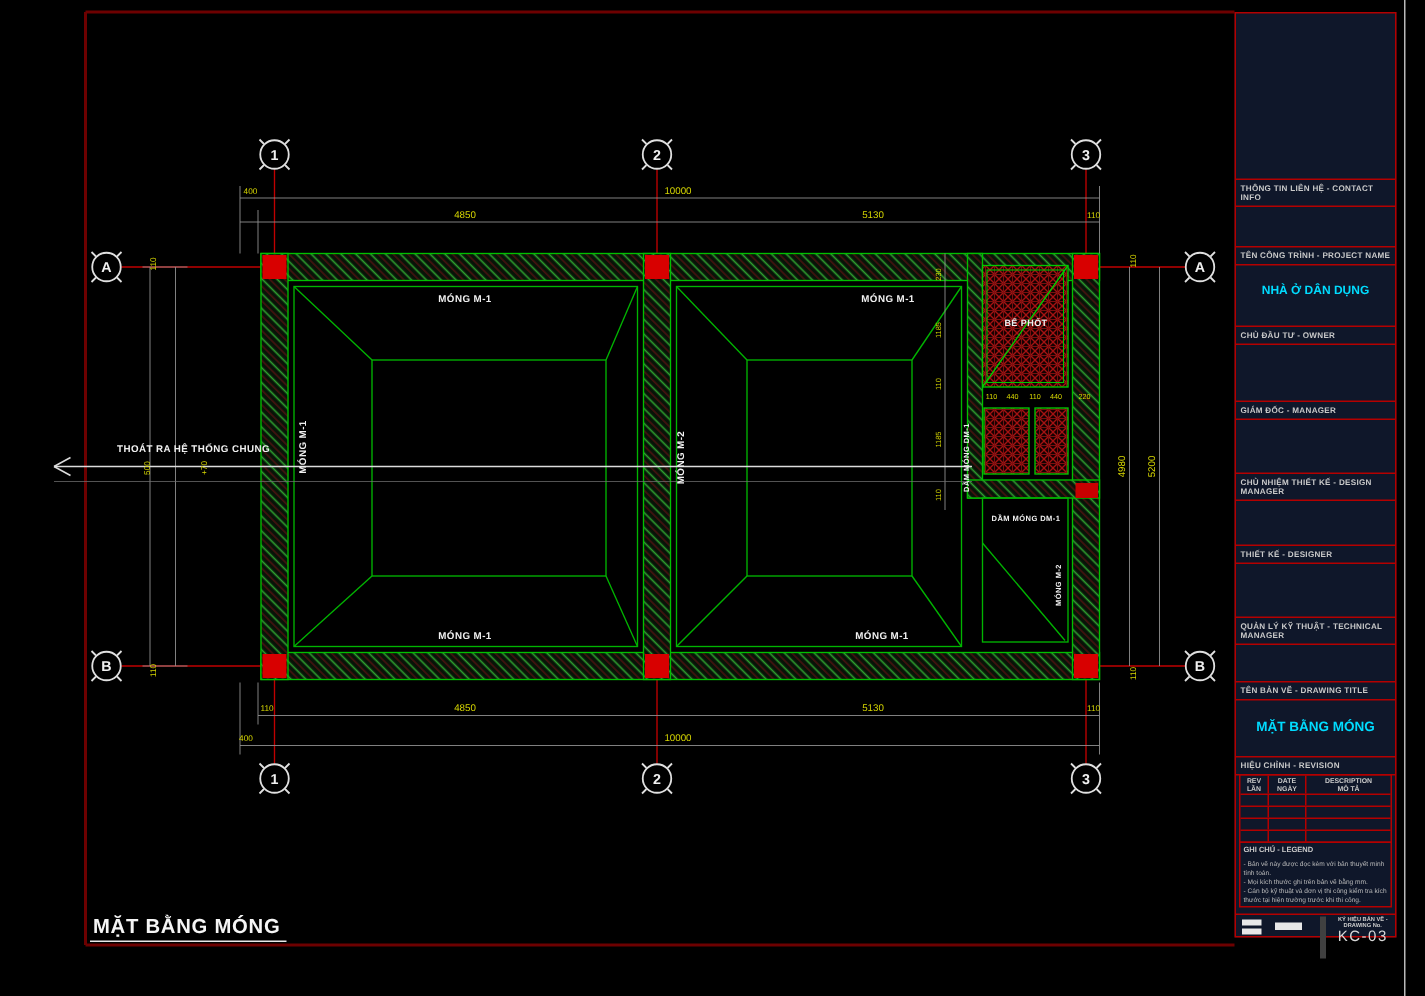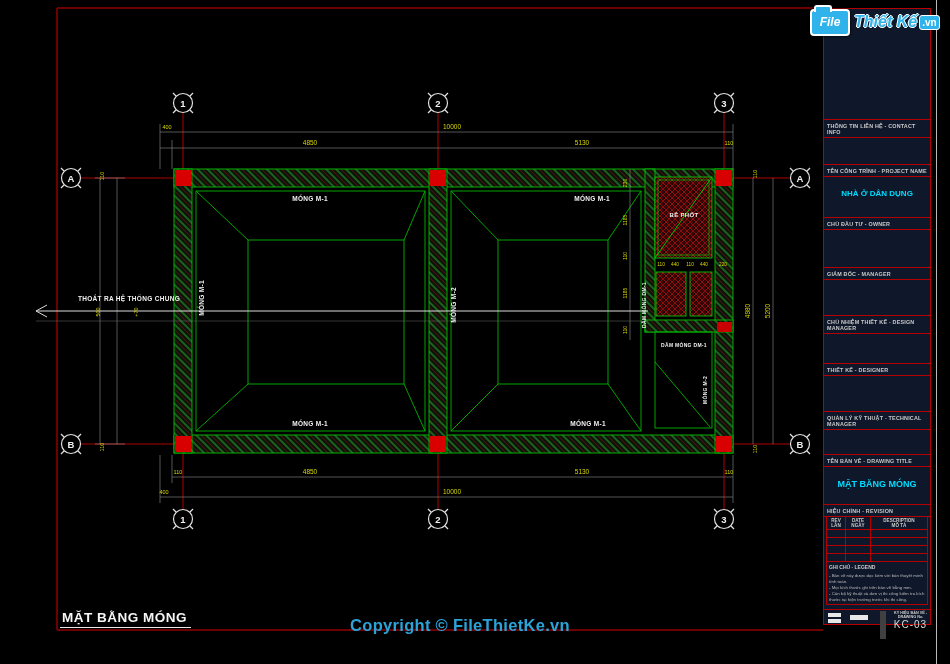--- a/index.html
+++ b/index.html
@@ -23,21 +23,21 @@
   .revrow{display:flex;height:7px;border-bottom:1px solid #b40000;}
   .revrow div{border-right:1px solid #b40000;}
   .revrow div:last-child{border-right:none;}
   .c1{width:18px;} .c2{width:24px;} .c3{flex:1;}
   #legend{position:absolute;left:2px;top:552px;width:102px;height:44px;border:1px solid #b40000;
           box-sizing:border-box;color:#b9b9b9;font-size:4.4px;padding:2px 2px;}
   #legend .lt{font-weight:bold;color:#c9c9c9;font-size:5px;margin-bottom:2px;}
   #legend div{line-height:1.35;}
   #tbbottom{position:absolute;left:0px;top:600px;width:106px;height:16px;border-top:1px solid #b40000;}
   .wbar{position:absolute;background:#e8e8e8;}
-  #dno{position:absolute;left:56px;top:1px;width:49px;height:28px;border-left:6px solid #404040;
+  #dno{position:absolute;left:56px;top:1px;width:49px;height:28px;border-left:4px solid #404040;
        color:#c9c9c9;text-align:center;}
   #dno .l1{font-size:3.8px;font-weight:bold;}
   #dno .l2{font-size:10px;color:#d8d8d8;letter-spacing:1px;}
   
   #logo{position:absolute;left:810px;top:6px;height:32px;display:flex;align-items:center;z-index:5;}
   #folder{position:relative;width:36px;height:23px;background:#2fb3ea;border:2px solid #fff;border-radius:4px;
           color:#fff;font-weight:bold;font-style:italic;font-size:12px;text-align:center;line-height:22px;
           box-shadow:0 0 3px #000;}
   #folder:before{content:"";position:absolute;left:2px;top:-6px;width:14px;height:5px;background:#2fb3ea;
           border:2px solid #fff;border-bottom:none;border-radius:3px 3px 0 0;}
@@ -344,23 +344,17 @@
     <div class="wbar" style="left:4px;top:3px;width:13px;height:4px"></div>
     <div class="wbar" style="left:4px;top:9px;width:13px;height:4px"></div>
     <div class="wbar" style="left:26px;top:5px;width:18px;height:5px"></div>
     <div id="dno">
       <div class="l1">KÝ HIỆU BẢN VẼ - DRAWING No.</div>
       <div class="l2">KC-03</div>
     </div>
   </div>
 </div>
 
-<div id="logo">
-  <div id="folder"><span>File</span></div>
-  <span id="lt1">Thiết Kế</span>
-  <span id="lt2">.vn</span>
+
+<div id="plantitle">MẶT BẰNG MÓNG</div>
+<div class="edge-r"></div>
+
 </div>
 
-<div id="plantitle">MẶT BẰNG MÓNG</div>
-<div id="copyright">Copyright © FileThietKe.vn</div>
-<div class="edge-r"></div>
-
-</div>
-
 </body></html>

